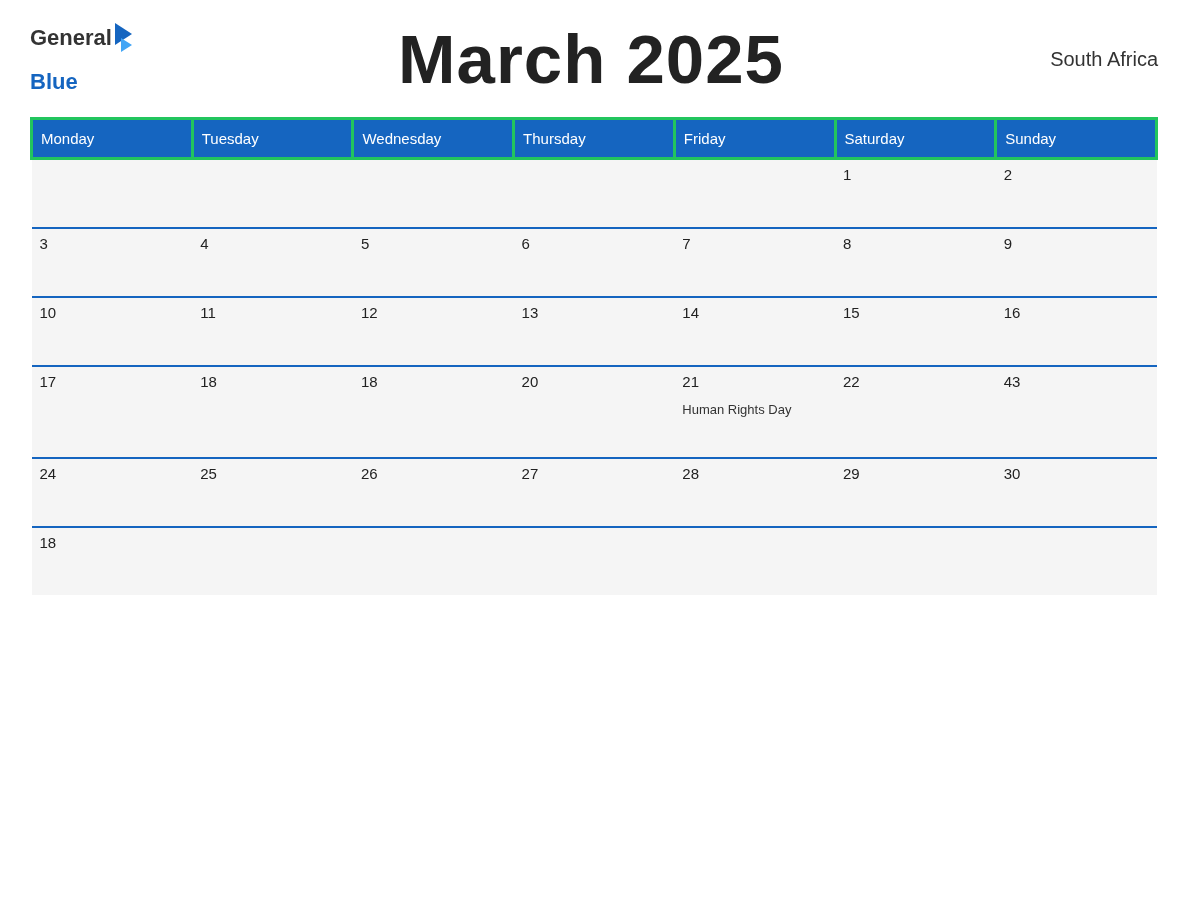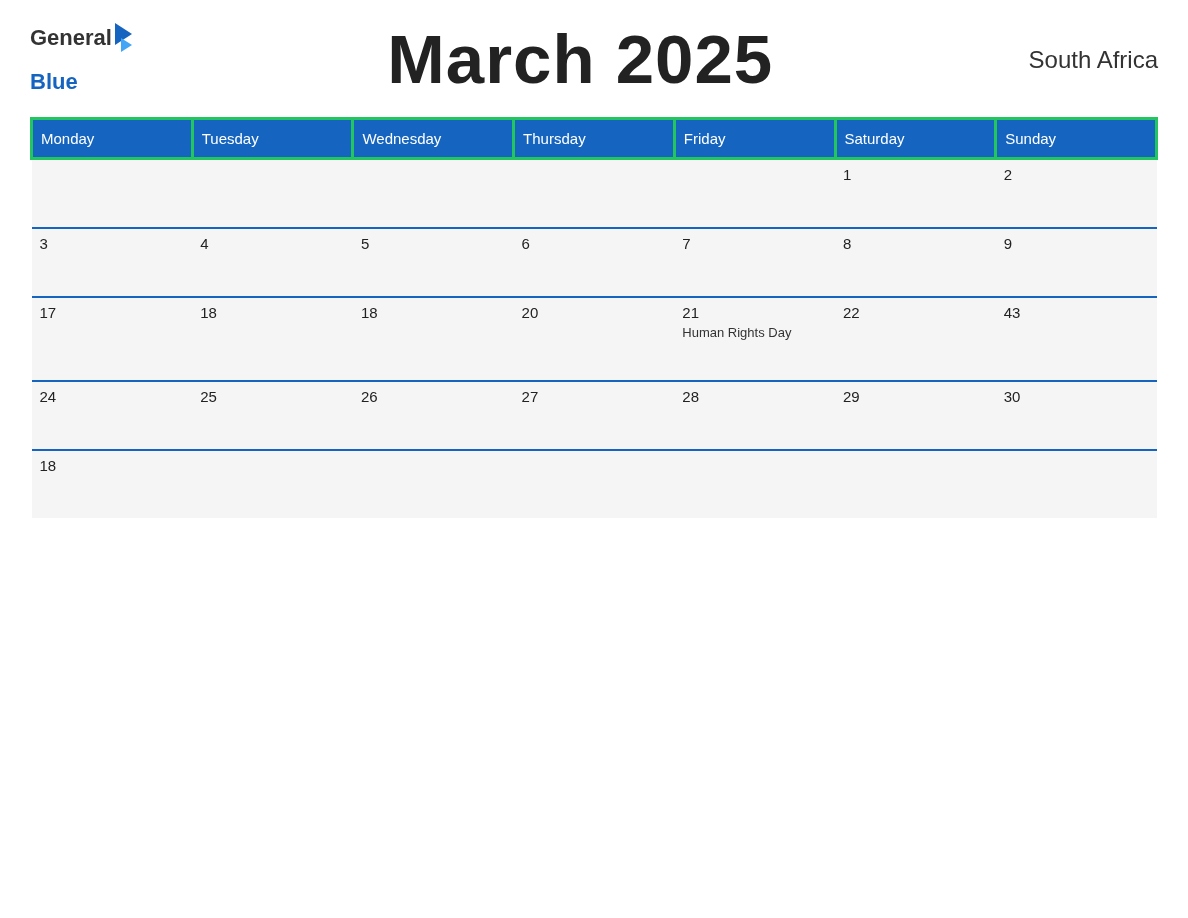--- a/index.html
+++ b/index.html
@@ -20,21 +20,21 @@
     }
 
     .month-title {
       font-size: 69px;
       font-weight: bold;
       color: #222;
       letter-spacing: 1px;
     }
 
     .country-name {
-      font-size: 24px;
+      font-size: 20px;
       color: #333;
       font-weight: normal;
       text-align: right;
     }
 
     
     .calendar {
       width: 100%;
       border-collapse: collapse;
     }
@@ -66,21 +66,21 @@
       font-size: 15px;
       color: #222;
       display: block;
       margin-bottom: 4px;
     }
 
     .event-label {
       font-size: 13px;
       color: #333;
       display: block;
-      margin-top: 4px;
+      margin-top: 12px;
     }
 
     .last-row td {
       padding-bottom: 80px;
     }
 
     
     .logo-wrapper {
       display: flex;
       flex-direction: column;
@@ -188,20 +188,43 @@
         </td>
         <td>
           <span class="day-number">8</span>
         </td>
         <td>
           <span class="day-number">9</span>
         </td>
       </tr>
       <tr>
         <td>
+          <span class="day-number">10</span>
+        </td>
+        <td>
+          <span class="day-number">11</span>
+        </td>
+        <td>
+          <span class="day-number">12</span>
+        </td>
+        <td>
+          <span class="day-number">13</span>
+        </td>
+        <td>
+          <span class="day-number">14</span>
+        </td>
+        <td>
+          <span class="day-number">15</span>
+        </td>
+        <td>
+          <span class="day-number">16</span>
+        </td>
+      </tr>
+      <tr>
+        <td>
           <span class="day-number">17</span>
         </td>
         <td>
           <span class="day-number">18</span>
         </td>
         <td>
           <span class="day-number">18</span>
         </td>
         <td>
           <span class="day-number">20</span>

